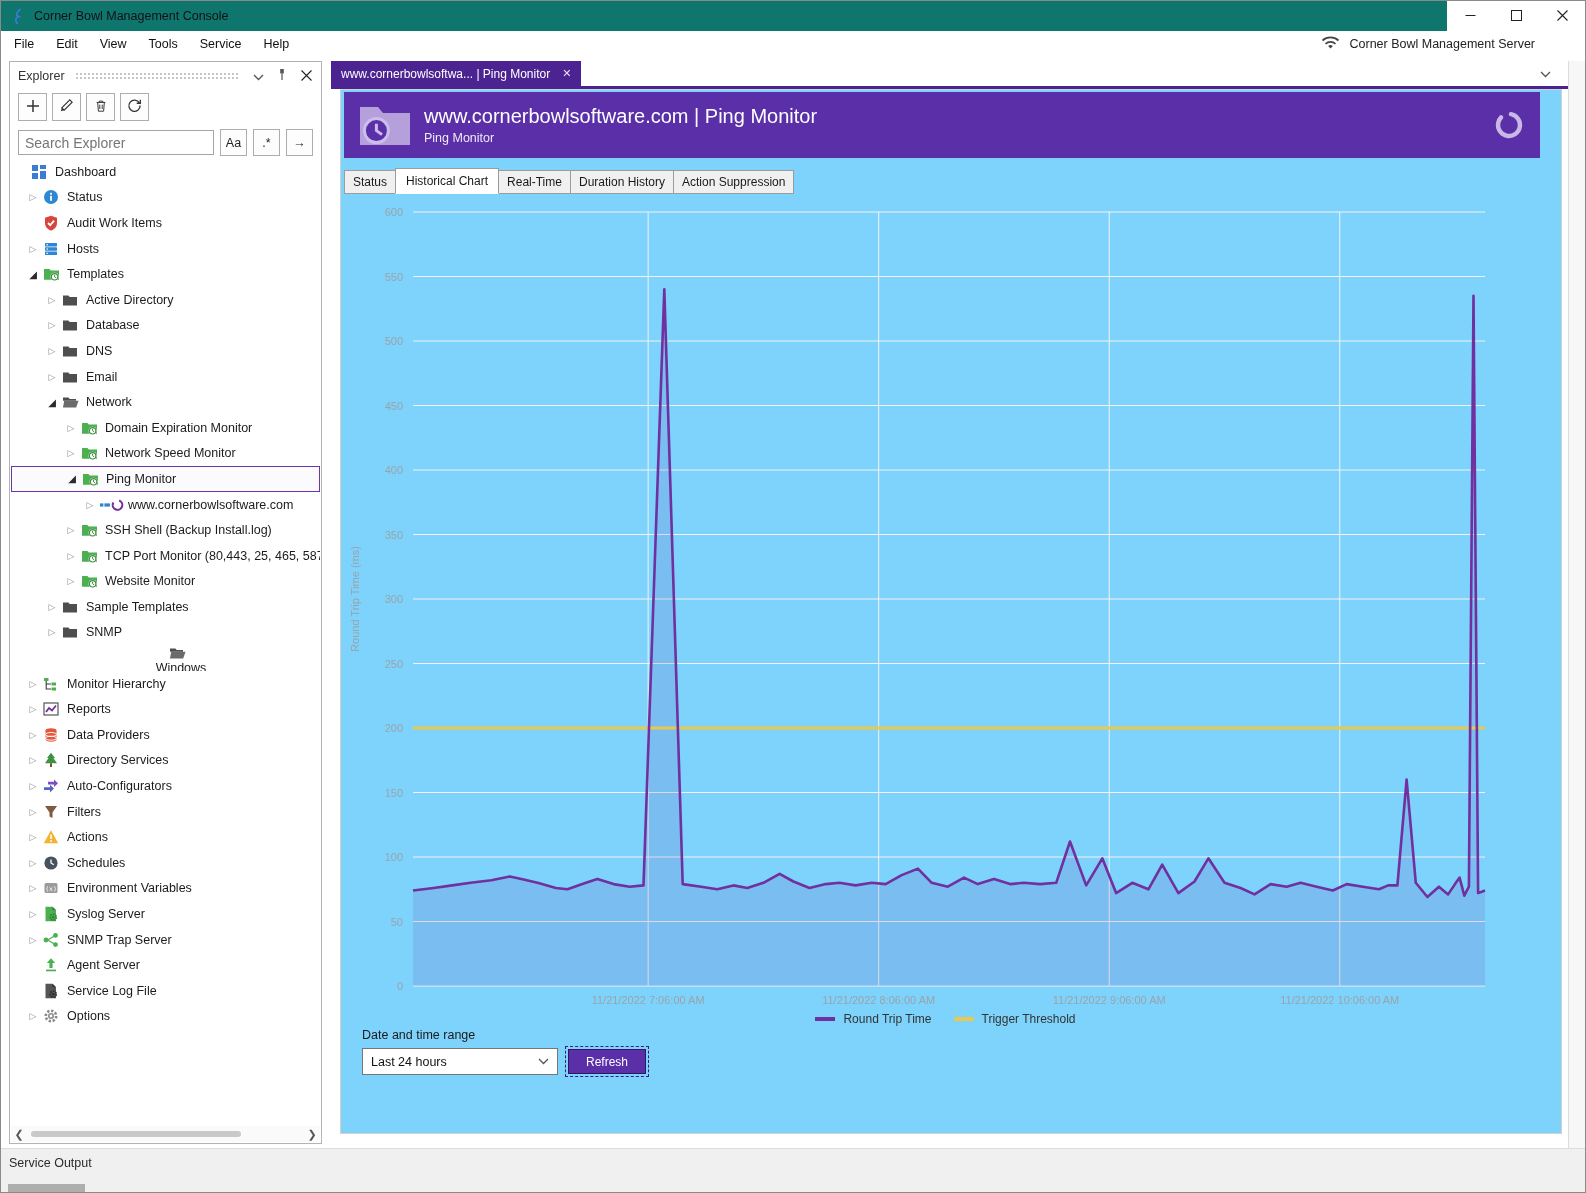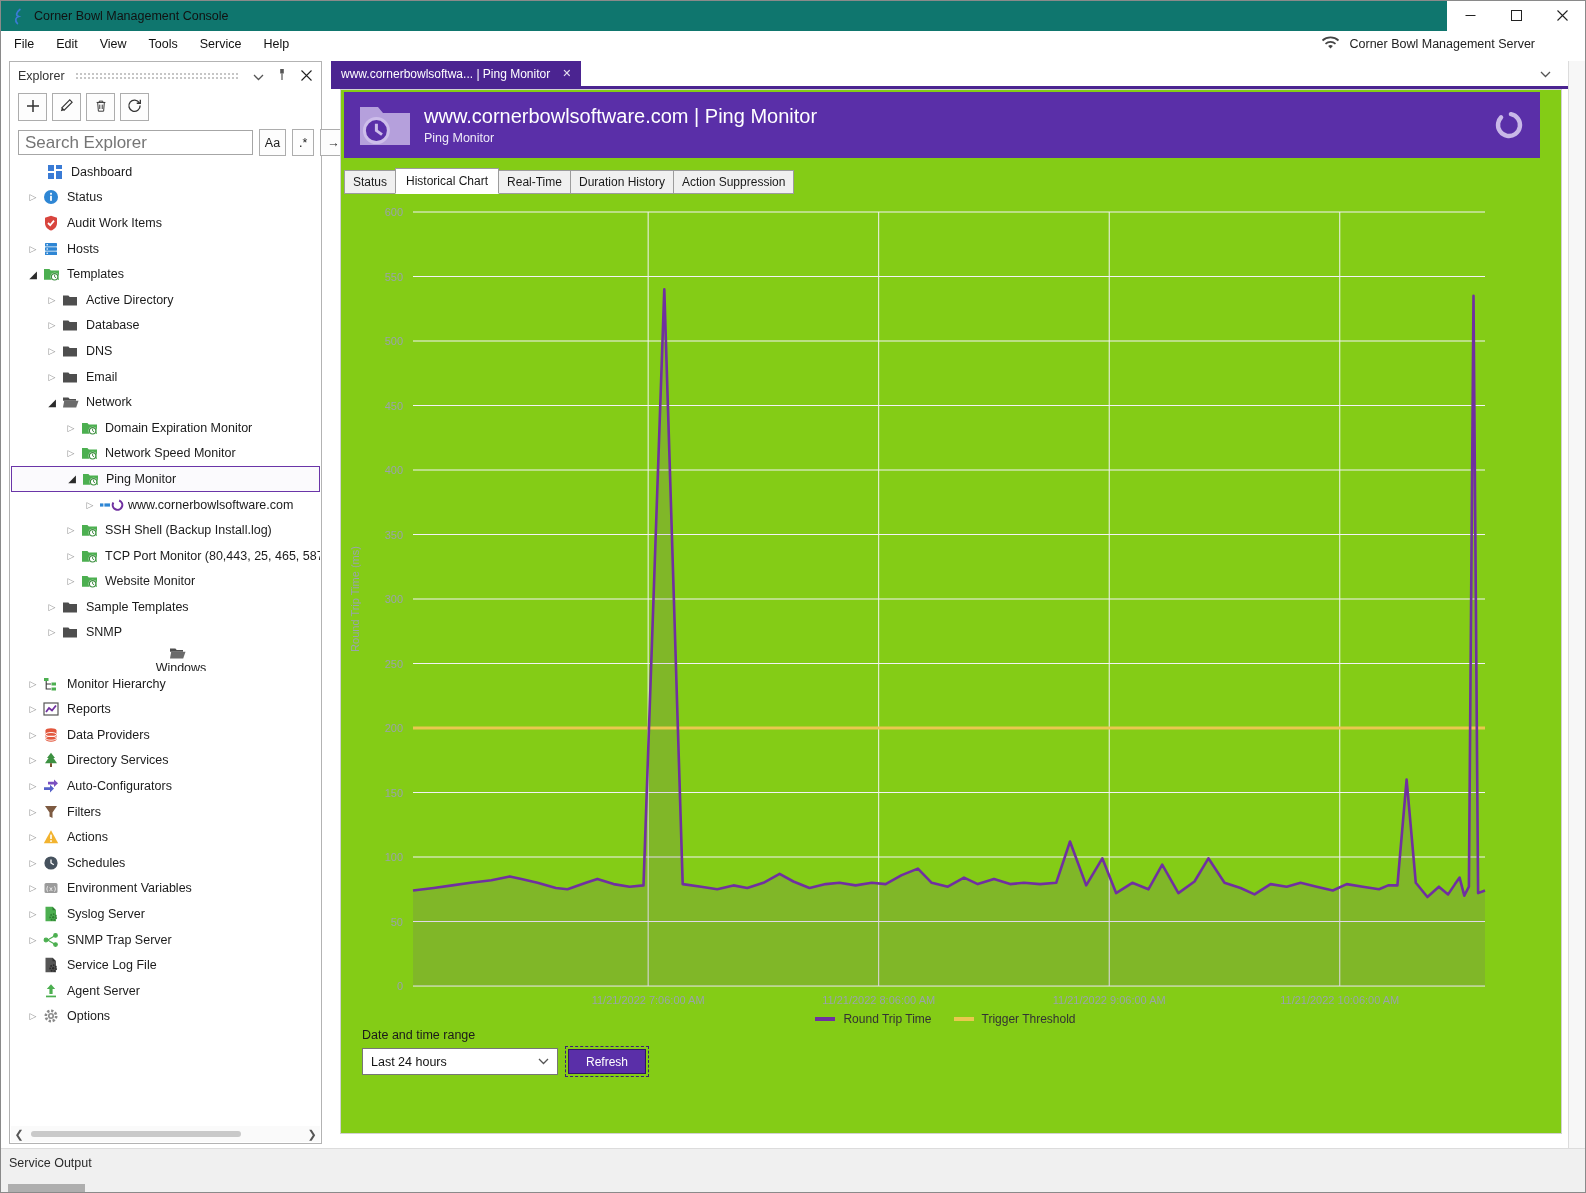--- a/index.html
+++ b/index.html
@@ -21,42 +21,42 @@
   .right-strip{position:absolute;right:0;top:4px;width:16px;bottom:0;background:#f7f7f7;border-left:1px solid #dcdcdc;}
   
   .explorer{position:absolute;left:8px;top:4px;width:313px;bottom:5px;border:1px solid #b3b3b3;background:#fff;box-sizing:border-box;}
   .exp-header{display:flex;align-items:center;height:24px;padding:2px 6px 0 8px;gap:6px;}
   .exp-title{font-size:12.5px;color:#333;white-space:nowrap;}
   .exp-grip{flex:1;height:8px;margin:0 4px;background-image:radial-gradient(#c6c6c6 0.8px, transparent 0.9px);background-size:4px 4px;}
   .exp-hicon{width:18px;height:18px;display:flex;align-items:center;justify-content:center;color:#555;background:transparent;border:none;}
   .exp-toolbar{display:flex;gap:5px;padding:5px 8px 4px;}
   .tool-btn{width:29px;height:28px;border:1px solid #adadad;background:#fdfdfd;display:flex;align-items:center;justify-content:center;}
   .search-row{display:flex;padding:4px 8px 6px;gap:6px;align-items:center;}
-  .search-input{flex:1;height:25px;border:1px solid #a6a6a6;font-size:17px;padding:0 6px;color:#333;font-family:inherit;box-sizing:border-box;}
+  .search-input{flex:1;height:25px;border:1px solid #a6a6a6;font-size:14px;padding:0 6px;color:#333;font-family:inherit;box-sizing:border-box;}
   .sm-btn{width:27px;height:27px;border:1px solid #adadad;background:#fdfdfd;font-size:12.5px;color:#222;
           display:flex;align-items:center;justify-content:center;font-family:inherit;}
   #tree{position:absolute;top:97px;left:1px;right:1px;bottom:18px;overflow:hidden;}
   .trow{display:flex;align-items:center;height:25.6px;box-sizing:border-box;white-space:nowrap;overflow:hidden;}
   .trow.sel{border:1px solid #6a35a8;background:#fbfafd;}
   .expander{width:20px;font-size:9px;color:#8f8f8f;text-align:center;flex:none;}
   .expander.expanded{color:#2b2b2b;font-size:10px;}
   .ticon{width:24px;flex:none;display:flex;align-items:center;}
   .tlabel{font-size:12.5px;color:#1b1b1b;}
   .hscroll{position:absolute;left:1px;right:1px;bottom:1px;height:16px;display:flex;align-items:center;background:#fafafa;}
   .hs-arrow{width:16px;text-align:center;color:#555;font-size:11px;background:transparent;border:none;padding:0;}
   .hs-track{flex:1;position:relative;height:8px;}
   .hs-thumb{position:absolute;left:4px;width:210px;top:1px;height:6px;background:#c9c9c9;border-radius:3px;}
   
   .content{position:absolute;left:330px;top:4px;right:0;bottom:0;}
   .tabstrip{height:25px;display:flex;}
   .doctab{height:25px;background:var(--tab);color:#fff;font-size:12px;display:flex;align-items:center;padding:0 10px;gap:12px;box-sizing:border-box;}
   .doctab-close{font-size:11px;color:#e8e2f2;background:transparent;border:none;padding:0;}
   .strip-chevron{margin-left:auto;margin-right:28px;display:flex;align-self:center;background:transparent;border:none;}
   .tab-underline{height:3px;background:var(--tab);margin-right:9px;}
-  .page{position:absolute;left:9px;top:28px;width:1222px;bottom:15px;border:1px solid #d2d2d2;background:#84cc16;box-sizing:border-box;}
+  .page{position:absolute;left:9px;top:28px;width:1222px;bottom:15px;border:1px solid #d2d2d2;background:#7dd3fc;box-sizing:border-box;}
   .banner{position:absolute;left:3px;top:2px;width:1196px;height:66px;background:var(--accent);display:flex;align-items:center;color:#fff;}
   .banner-icon{margin:0 12px 0 14px;display:flex;}
   .banner-title{font-size:20px;}
   .banner-sub{font-size:12.5px;margin-top:3px;color:#efeaf8;}
   .banner-spinner{margin-left:auto;margin-right:16px;display:flex;}
   .subtabs{position:absolute;left:3px;top:78px;display:flex;align-items:flex-end;}
   .subtab{background:#f0f0f0;border:1px solid #9c9c9c;border-right:none;padding:4px 8px;font-size:12px;color:#1a1a1a;}
   .subtab:last-child{border-right:1px solid #9c9c9c;}
   .subtab.active{background:#fff;border-right:1px solid #9c9c9c;border-bottom:1px solid #fff;padding:5px 10px;position:relative;z-index:2;margin-right:-1px;}
   #chart{position:absolute;left:2px;top:108px;}
@@ -173,21 +173,21 @@
             </svg></span>
         </button>
     </div>
     <div class="search-row">
       <input class="search-input" placeholder="Search Explorer" style="">
       <button class="sm-btn">Aa</button>
       <button class="sm-btn">.*</button>
       <button class="sm-btn">→</button>
     </div>
     <div id="tree">
-        <div class="trow" style="padding-left: 16px;">
+        <div class="trow" style="padding-left: 0;">
           <span class="expander none"></span>
           <span class="ticon">
             <svg width="16" height="16" viewBox="0 0 16 16">
               <rect x="1" y="1" width="6" height="6" fill="#3a7bd5"></rect>
               <rect x="9" y="1" width="6" height="4" fill="#3a7bd5"></rect>
               <rect x="1" y="9" width="6" height="6" fill="#3a7bd5"></rect>
               <rect x="9" y="7" width="6" height="8" fill="#3a7bd5"></rect>
             </svg>
           </span>
           <span class="tlabel">Dashboard</span>
@@ -512,38 +512,38 @@
                 <circle cx="12.5" cy="12.6" r="1.8"></circle>
                 <path d="M4.6 8 L11 4.2 M4.6 8 L11 11.8" fill="none"></path>
               </g>
             </svg>
           </span>
           <span class="tlabel">SNMP Trap Server</span>
         </div>
         <div class="trow" style="padding-left: 12px;">
           <span class="expander none"></span>
           <span class="ticon">
+            <svg width="16" height="16" viewBox="0 0 16 16">
+              <path d="M8 1.2 L12.2 6 H9.6 V11 H6.4 V6 H3.8 Z" fill="#4caf50"></path>
+              <rect x="3" y="12.6" width="10" height="1.7" fill="#4caf50"></rect>
+            </svg>
+          </span>
+          <span class="tlabel">Agent Server</span>
+        </div>
+        <div class="trow" style="padding-left: 12px;">
+          <span class="expander none"></span>
+          <span class="ticon">
             <svg width="15" height="16" viewBox="0 0 15 16">
               <path d="M2.5 0.8 H9.5 L13 4.2 V15.2 H2.5 Z" fill="#555"></path>
               <path d="M9.5 0.8 L13 4.2 H9.5 Z" fill="#333"></path>
               <circle cx="10.2" cy="11.2" r="3" fill="none" stroke="#2b2b2b" stroke-width="1.8" stroke-dasharray="1.6 1.1"></circle>
               <circle cx="10.2" cy="11.2" r="1.2" fill="#2b2b2b"></circle>
             </svg>
           </span>
           <span class="tlabel">Service Log File</span>
-        </div>
-        <div class="trow" style="padding-left: 12px;">
-          <span class="expander none"></span>
-          <span class="ticon">
-            <svg width="16" height="16" viewBox="0 0 16 16">
-              <path d="M8 1.2 L12.2 6 H9.6 V11 H6.4 V6 H3.8 Z" fill="#4caf50"></path>
-              <rect x="3" y="12.6" width="10" height="1.7" fill="#4caf50"></rect>
-            </svg>
-          </span>
-          <span class="tlabel">Agent Server</span>
         </div>
         <div class="trow" style="padding-left: 12px;">
           <span class="expander collapsed">▷</span>
           <span class="ticon">
             <svg width="16" height="16" viewBox="0 0 16 16">
               <circle cx="8" cy="8" r="5.2" fill="none" stroke="#8a8a8a" stroke-width="2.6" stroke-dasharray="2.3 1.7"></circle>
               <circle cx="8" cy="8" r="2.2" fill="none" stroke="#8a8a8a" stroke-width="1.6"></circle>
             </svg>
           </span>
           <span class="tlabel">Options</span>

